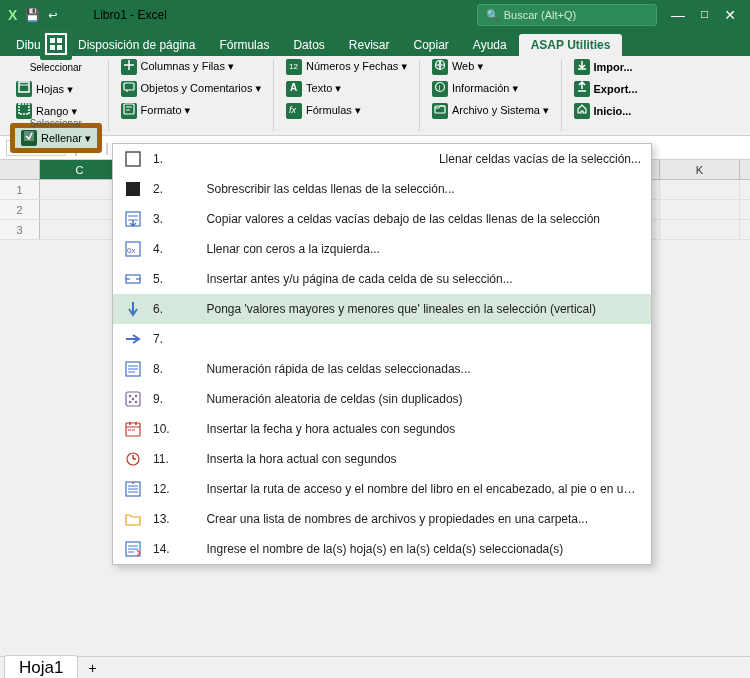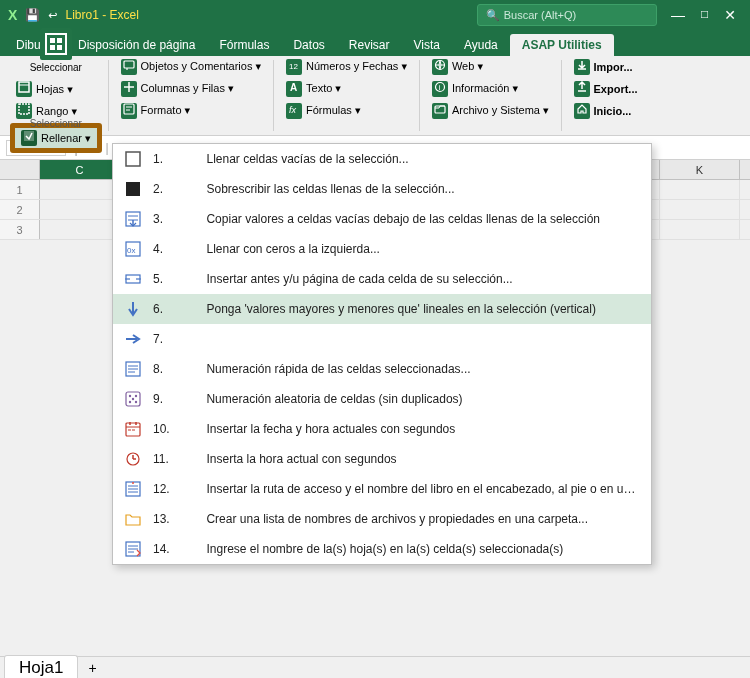--- a/index.html
+++ b/index.html
@@ -288,40 +288,40 @@
     }
   </style>
 </head>
 <body>
 
 <div class="title-bar">
   <div class="title-bar-left">
     <span style="color:#90ee90;font-weight:bold;font-size:14px;">X</span>
     <span style="color:white;font-size:12px;">💾</span>
     <span style="color:white;font-size:11px;">↩</span>
-    <span style="margin-left:0;color:#fde047;font-size:12px;">Libro1 - Excel</span>
+    <span style="margin-left:28px;color:#000000;font-size:12px;">Libro1 - Excel</span>
   </div>
   <div class="search-box">
     <span style="font-size:11px;">🔍</span>
     <span style="font-size:11px;color:#cce8d9;">Buscar (Alt+Q)</span>
   </div>
   <div style="display:flex;gap:4px;margin-left:8px;">
     <span style="color:white;font-size:14px;padding:0 6px;cursor:pointer;">—</span>
     <span style="color:white;font-size:12px;padding:0 6px;cursor:pointer;">□</span>
     <span style="color:white;font-size:14px;padding:0 6px;cursor:pointer;">✕</span>
   </div>
 </div>
 
 <div class="ribbon-tabs">
   <div class="tab">Dibujar</div>
   <div class="tab">Disposición de página</div>
   <div class="tab">Fórmulas</div>
   <div class="tab">Datos</div>
   <div class="tab">Revisar</div>
-  <div class="tab">Vista</div>
+  <div class="tab">Copiar</div>
   <div class="tab">Ayuda</div>
   <div class="tab active">ASAP Utilities</div>
 </div>
 
 <div class="ribbon">
 
   <div class="ribbon-group" style="padding-bottom:14px;">
     <div class="ribbon-btn">
       <div class="ribbon-btn-icon" style="background:#217346;">
         <svg width="28" height="28" viewBox="0 0 28 28">
@@ -363,34 +363,34 @@
       </div>
     </div>
     <span class="ribbon-group-label">Seleccionar</span>
   </div>
 
   <div class="ribbon-group" style="padding-bottom:14px;">
     <div class="ribbon-row-btns">
       <div class="ribbon-small-btn">
         <span class="ribbon-small-icon">
           <svg width="12" height="12" viewBox="0 0 12 12">
+              <line x1="6" y1="1" x2="6" y2="11" stroke="white" stroke-width="1.5"></line>
+              <line x1="1" y1="6" x2="11" y2="6" stroke="white" stroke-width="1.5"></line>
+            </svg>
+        </span>
+        <span>Columnas y Filas ▾</span>
+      </div>
+      <div class="ribbon-small-btn">
+        <span class="ribbon-small-icon">
+          <svg width="12" height="12" viewBox="0 0 12 12">
               <rect x="1" y="2" width="10" height="7" rx="1" fill="none" stroke="white" stroke-width="1.2"></rect>
               <path d="M4 9 L4 11" stroke="white" stroke-width="1.2"></path>
             </svg>
         </span>
         <span>Objetos y Comentarios ▾</span>
-      </div>
-      <div class="ribbon-small-btn">
-        <span class="ribbon-small-icon">
-          <svg width="12" height="12" viewBox="0 0 12 12">
-              <line x1="6" y1="1" x2="6" y2="11" stroke="white" stroke-width="1.5"></line>
-              <line x1="1" y1="6" x2="11" y2="6" stroke="white" stroke-width="1.5"></line>
-            </svg>
-        </span>
-        <span>Columnas y Filas ▾</span>
       </div>
       <div class="ribbon-small-btn">
         <span class="ribbon-small-icon">
           <svg width="12" height="12" viewBox="0 0 12 12">
               <rect x="1" y="1" width="10" height="10" rx="1" fill="none" stroke="white" stroke-width="1.2"></rect>
               <line x1="3" y1="4" x2="9" y2="4" stroke="white" stroke-width="1"></line>
               <line x1="3" y1="7" x2="7" y2="7" stroke="white" stroke-width="1"></line>
             </svg>
         </span>
         <span>Formato ▾</span>
@@ -530,21 +530,21 @@
 
 <div class="dropdown-menu">
 
   <div class="menu-item">
     <div class="menu-item-icon">
       <svg viewBox="0 0 16 16">
           <rect x="1" y="1" width="14" height="14" fill="white" stroke="#555" stroke-width="1.5"></rect>
         </svg>
     </div>
     <span class="menu-item-text">1.</span>
-    <span class="menu-item-text" style="flex:10;">Llenar celdas vacías de la selección...</span>
+    <span class="menu-item-text" style="flex:10;text-align:right;">Llenar celdas vacías de la selección...</span>
   </div>
 
   <div class="menu-item">
     <div class="menu-item-icon">
       <svg viewBox="0 0 16 16">
           <rect x="1" y="1" width="14" height="14" fill="#222"></rect>
         </svg>
     </div>
     <span class="menu-item-text">2.</span>
     <span class="menu-item-text" style="flex:10;">Sobrescribir las celdas llenas de la selección...</span>

